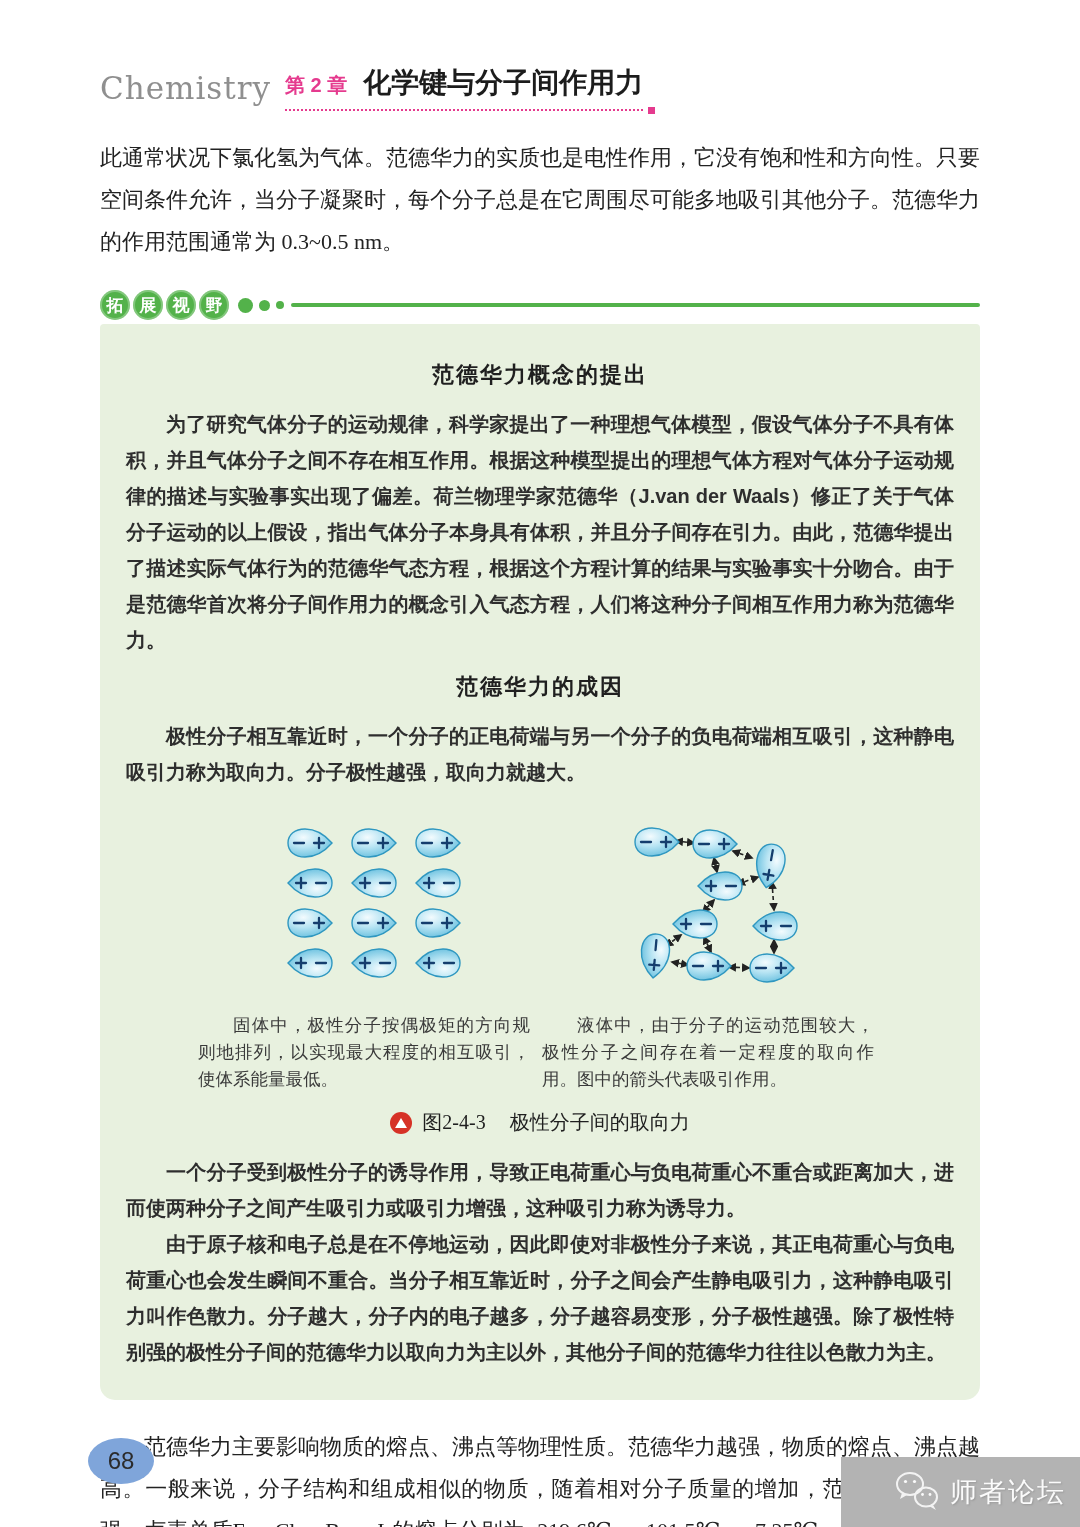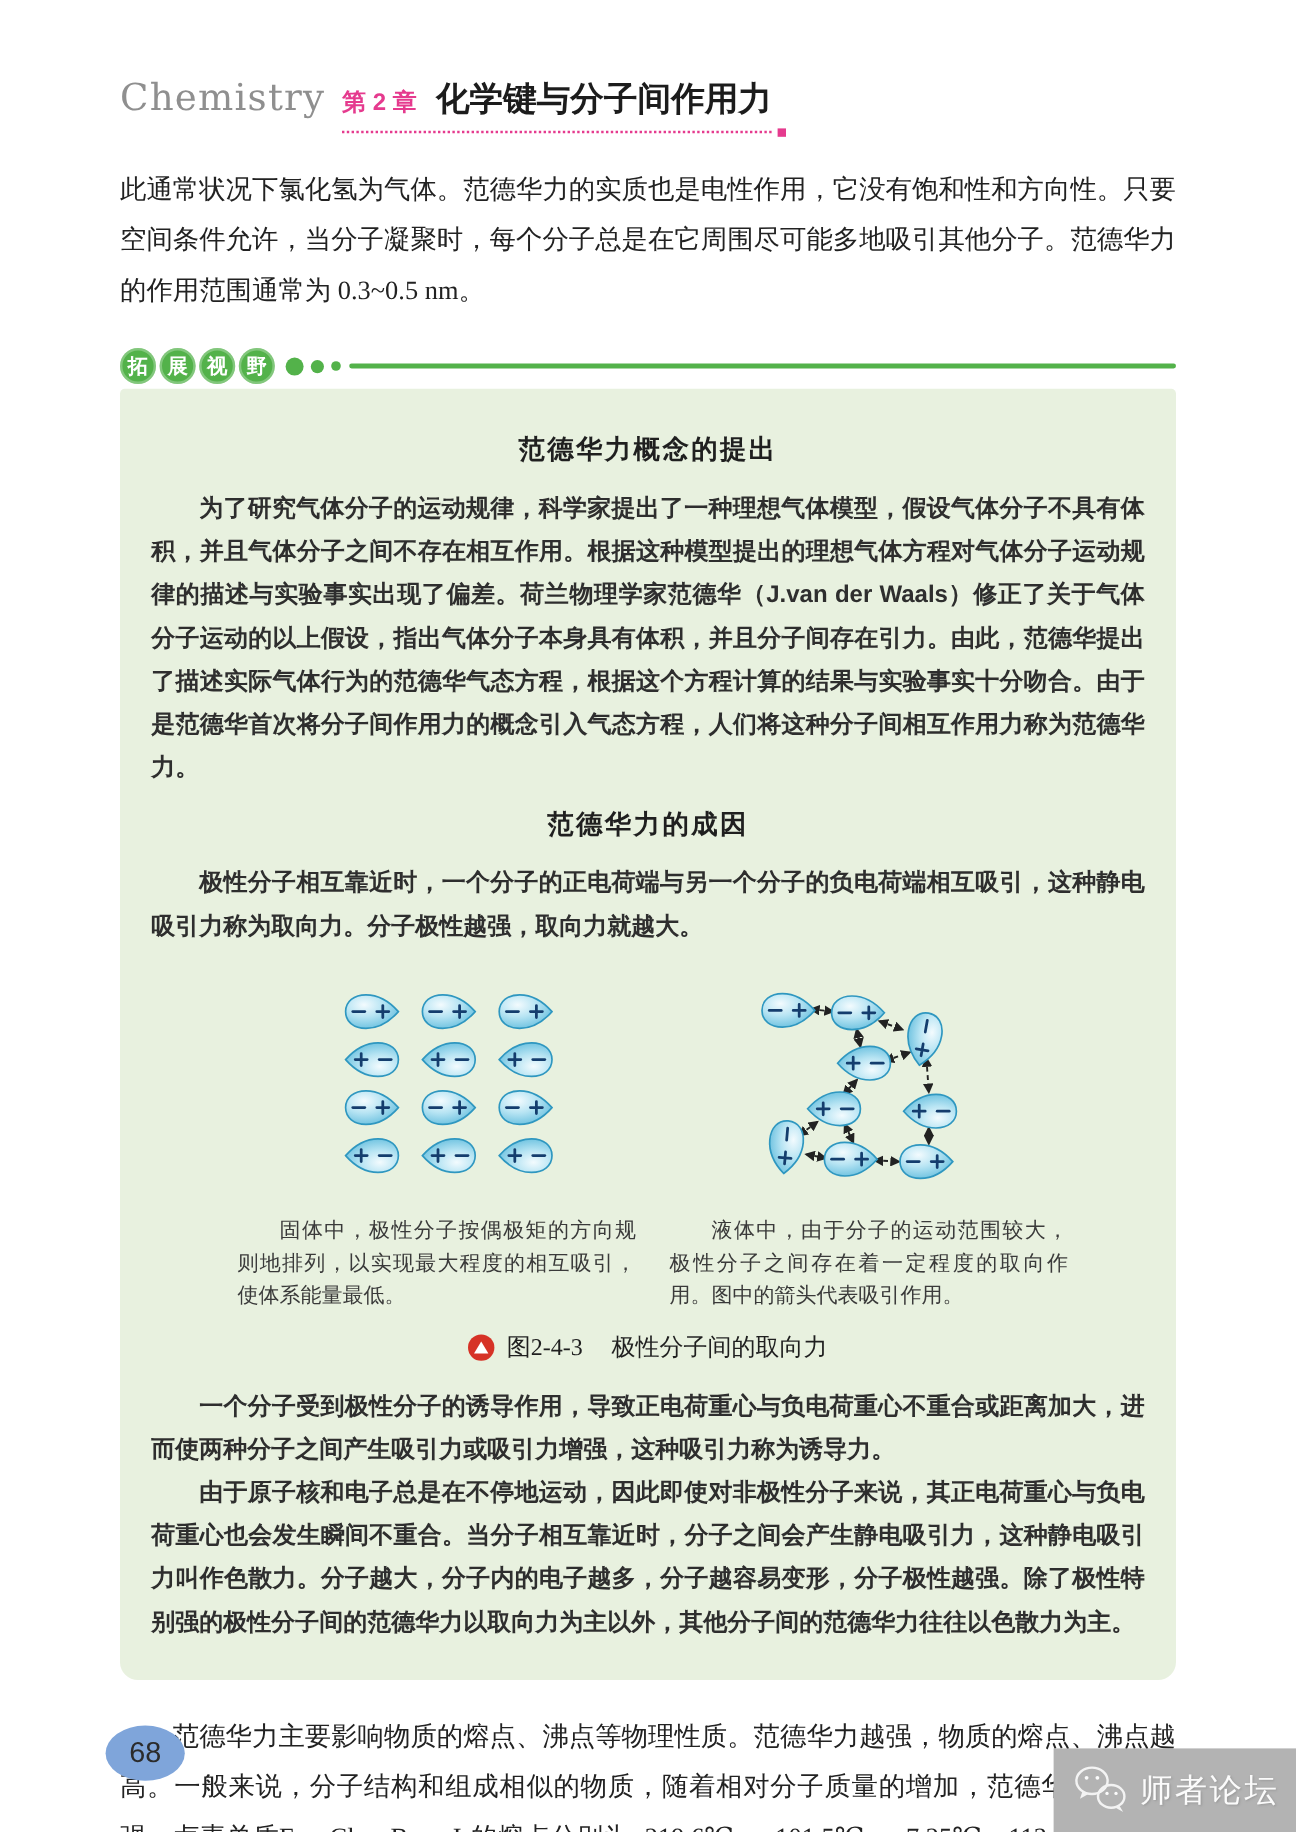--- a/index.html
+++ b/index.html
@@ -13,21 +13,21 @@
     --wm-bg:#b3b3b3;
   }
   *{margin:0;padding:0;box-sizing:border-box;}
   html,body{background:#e8e8e8;}
   .page{
     position:relative;width:1080px;height:1527px;margin:0 auto;
     background:#ffffff;overflow:hidden;
     font-family:"Liberation Serif","DejaVu Serif",serif;color:#1c1c1c;
   }
   
-  .header{display:flex;align-items:flex-start;padding:64px 100px 0 100px;}
+  .header{display:flex;align-items:center;padding:64px 100px 0 100px;}
   .brand{font-size:31px;color:#8f8f8f;letter-spacing:1px;margin-right:14px;font-family:"DejaVu Serif",serif;}
   .chapter-group{display:flex;align-items:baseline;border-bottom:2px dotted var(--pink);padding-bottom:7px;position:relative;min-width:285px;}
   .chapter{color:var(--pink);font-weight:bold;font-size:20px;margin-right:16px;font-family:"Liberation Sans","DejaVu Sans",sans-serif;}
   .chapter-title{font-size:28px;font-weight:bold;font-family:"Liberation Sans","DejaVu Sans",sans-serif;}
   .chapter-endcap{position:absolute;right:-12px;bottom:-5px;width:7px;height:7px;background:var(--pink);}
   
   .body-para{
     margin:26px 100px 0 100px;font-size:22px;line-height:42px;
     text-align:justify;color:#222;
   }
@@ -52,40 +52,40 @@
     font-family:"Liberation Sans","DejaVu Sans",sans-serif;color:#2e2e2e;
   }
   .box-title{
     text-align:center;font-size:22px;font-weight:bold;margin:14px 0 16px 0;
     font-family:"DejaVu Serif","Liberation Serif",serif;color:#1f1f1f;letter-spacing:2px;
   }
   .box-para{font-size:20px;line-height:36px;text-align:justify;text-indent:2em;font-weight:bold;}
   
   .figures{display:flex;align-items:center;padding-left:148px;gap:118px;margin-top:14px;}
   .fig-svg{display:block;}
-  .captions{display:flex;padding-left:72px;gap:28px;margin-top:8px;font-family:Liberation Serif, serif;}
+  .captions{display:flex;padding-left:72px;gap:12px;margin-top:8px;font-family:Liberation Serif, serif;}
   .cap{width:332px;font-size:17.5px;line-height:27px;text-align:justify;text-indent:2em;color:#3a3a3a;}
   .fig-caption{display:flex;align-items:center;justify-content:center;margin-top:16px;gap:10px;}
   .fig-caption-icon{
     width:22px;height:22px;border-radius:50%;background:var(--fig-red);
     display:flex;align-items:center;justify-content:center;flex:0 0 auto;
   }
   .fig-caption-icon .tri{width:0;height:0;border-left:6px solid transparent;border-right:6px solid transparent;border-bottom:10px solid #fff;}
   .fig-caption-text{font-size:20px;color:#1f1f1f;font-family:"Liberation Serif","DejaVu Serif",serif;}
   .fig-caption-text .sp{display:inline-block;width:1.2em;}
   .green-box .box-para + .box-para{margin-top:0;}
   .green-box .after-fig{margin-top:18px;}
   
   .page-num{
     position:absolute;left:88px;top:1438px;width:66px;height:46px;border-radius:50%;
     background:var(--page-badge);display:flex;align-items:center;justify-content:center;
     font-size:24px;color:#2b2b2b;font-family:"Liberation Sans","DejaVu Sans",sans-serif;
   }
   .watermark{
-    position:absolute;right:0;bottom:0;width:202px;height:70px;background:var(--wm-bg);
+    position:absolute;right:0;bottom:0;width:239px;height:70px;background:var(--wm-bg);
     display:flex;align-items:center;justify-content:flex-end;padding-right:14px;gap:8px;text-align:right;
   }
   .wm-text{
     color:#fbfbfb;font-size:27px;letter-spacing:2px;
     font-family:"Liberation Sans","DejaVu Sans",sans-serif;
     text-shadow:1px 1px 2px #979797;
   }
 </style>
 </head>
 <body>

